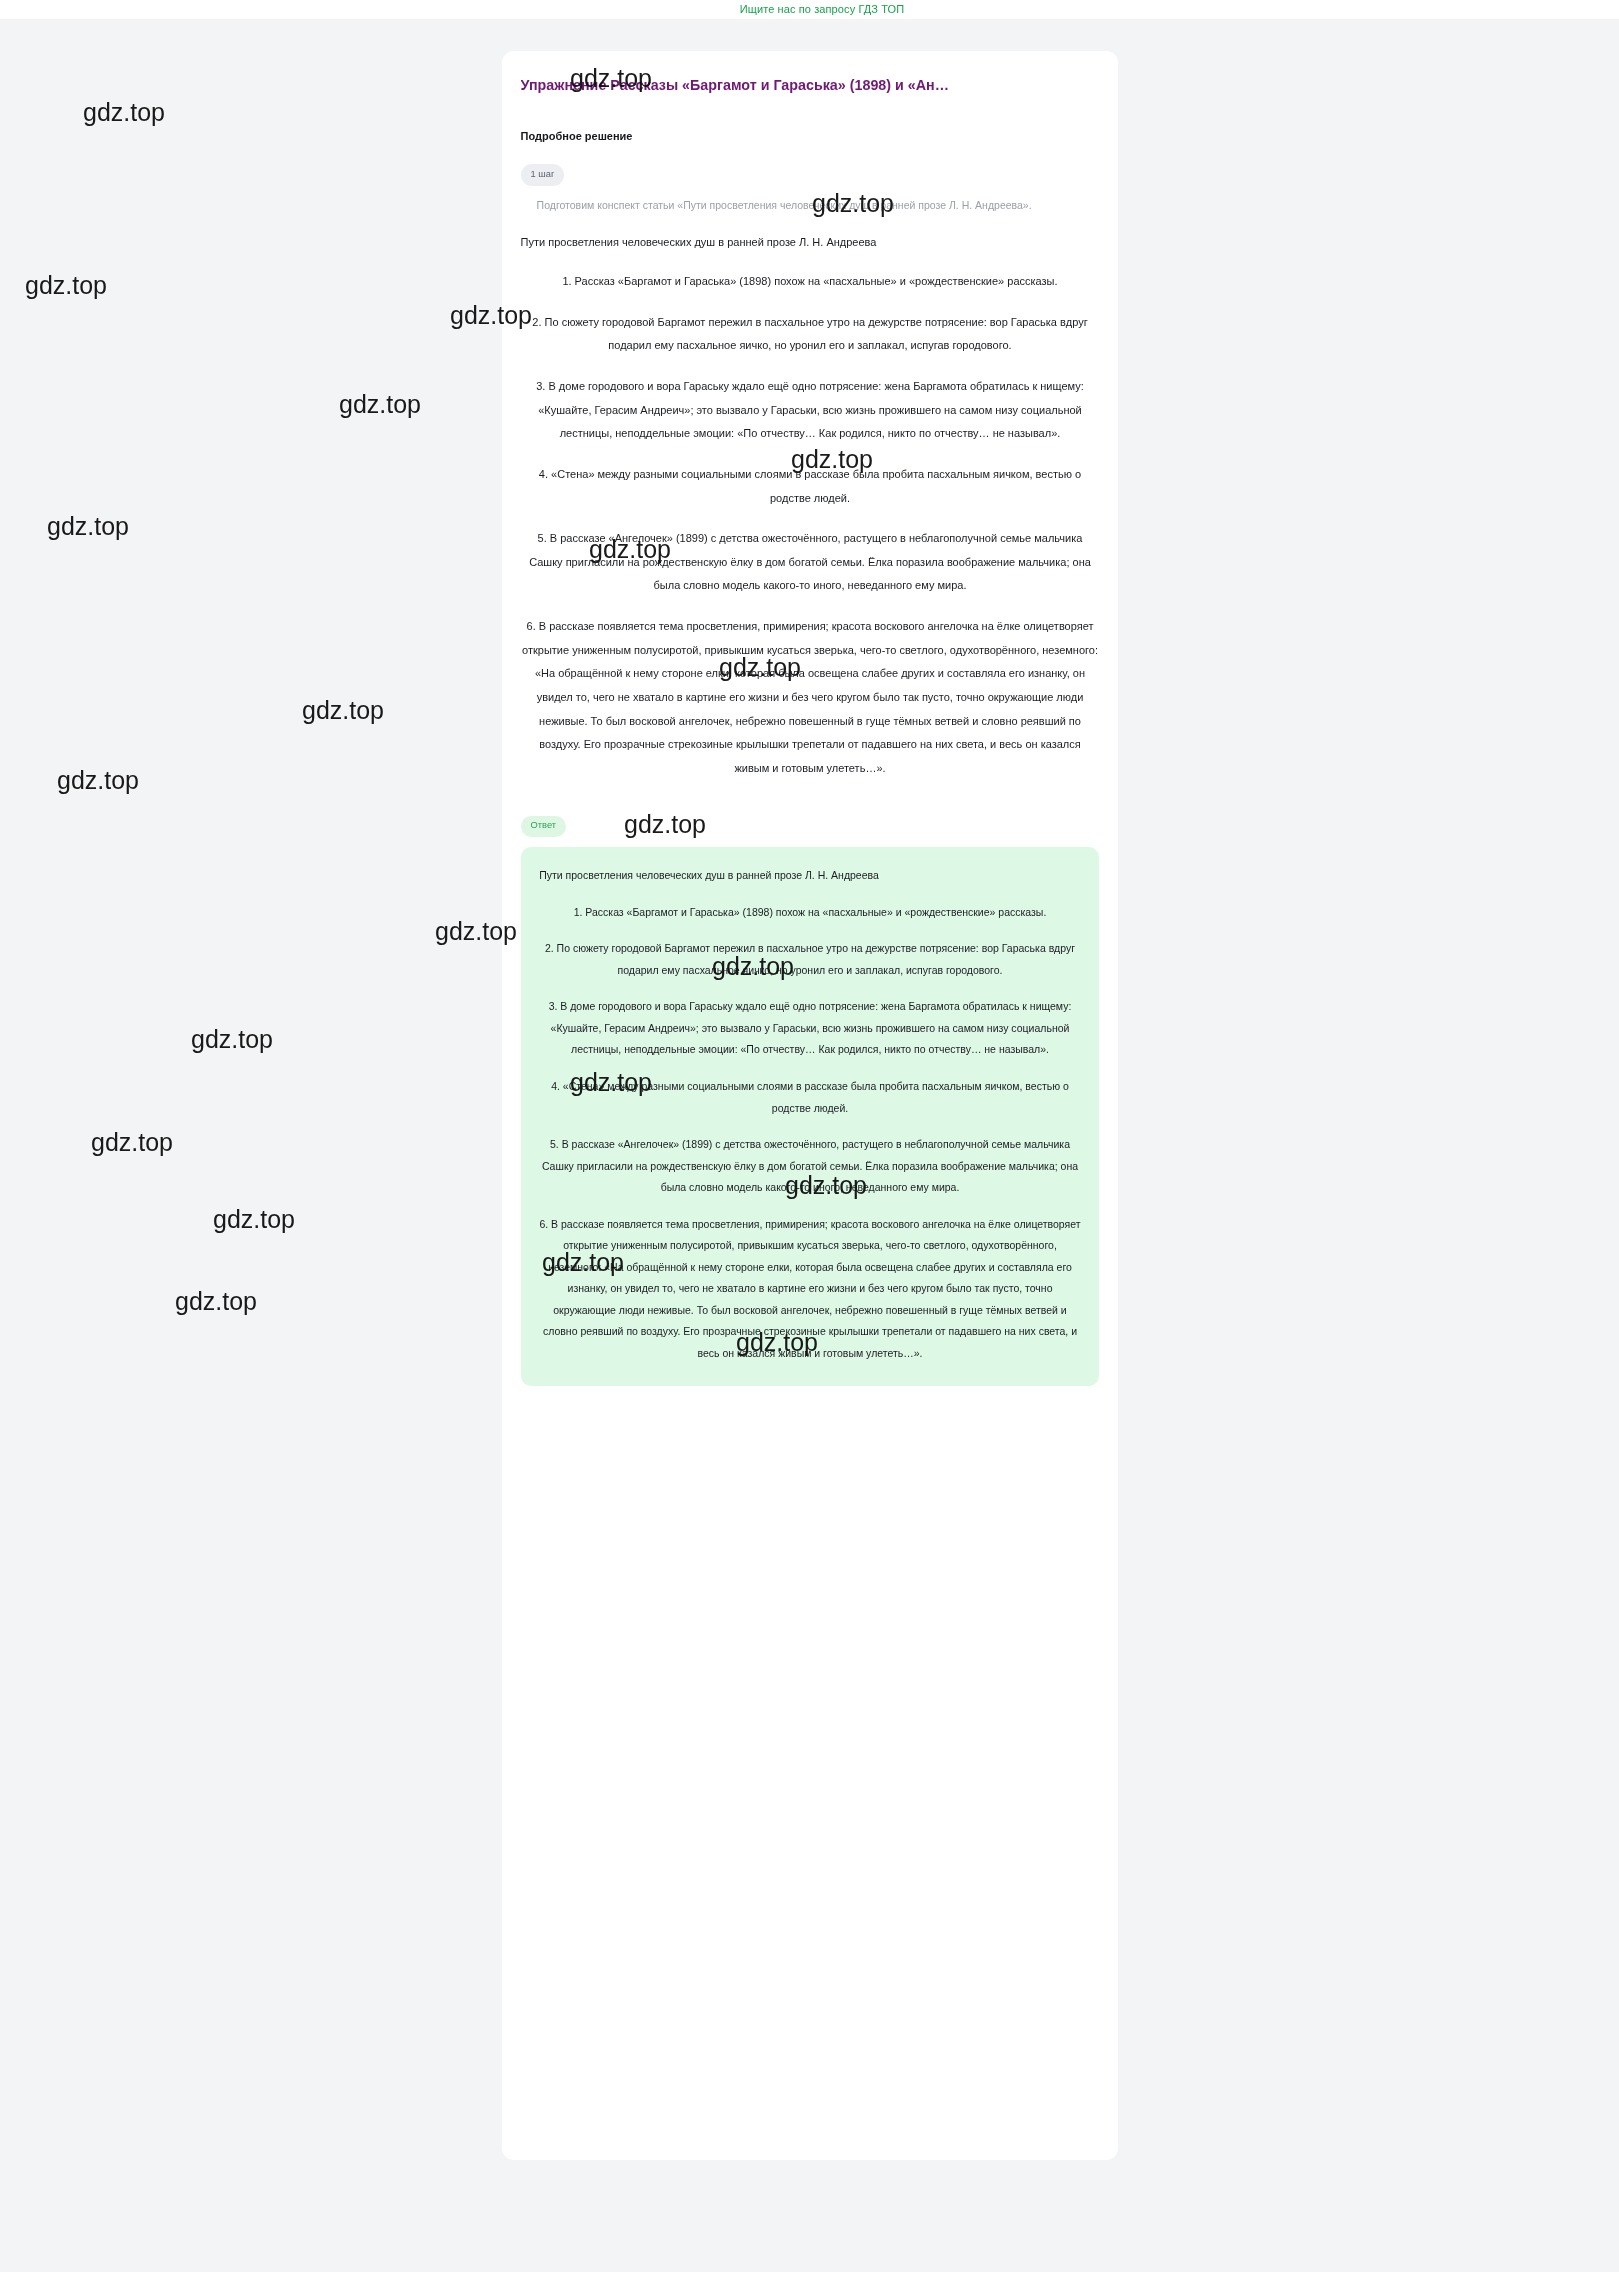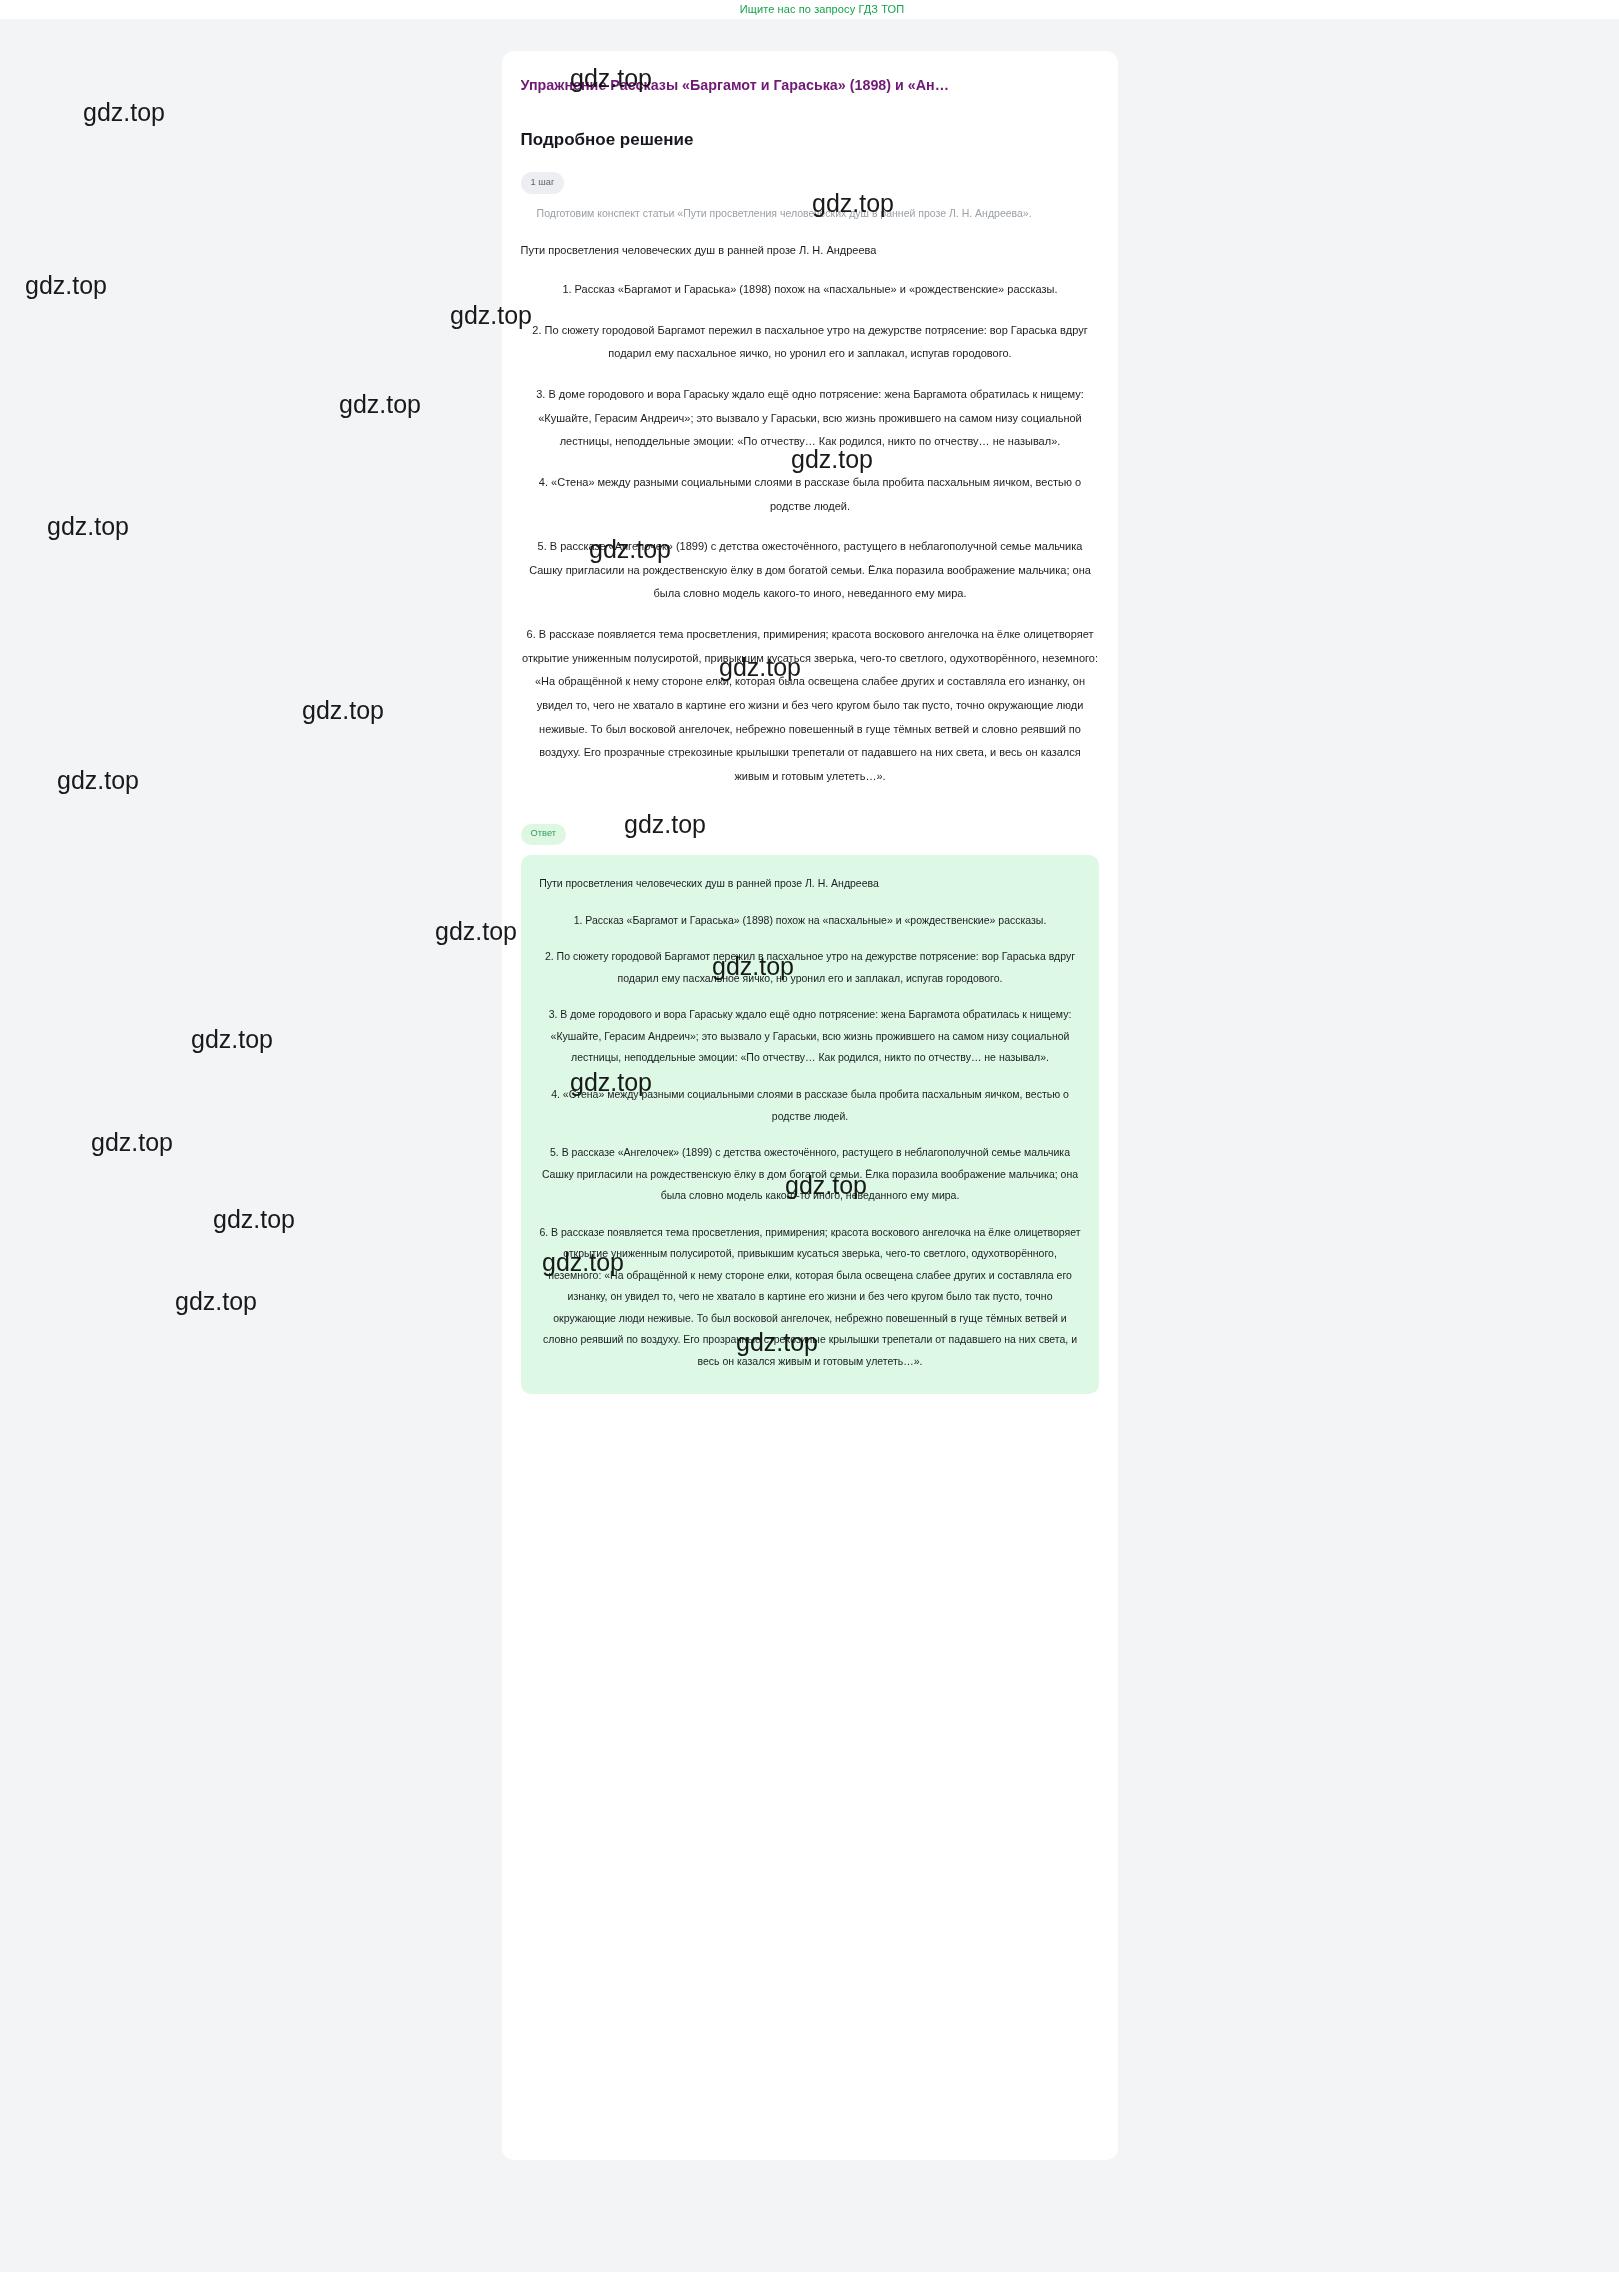--- a/index.html
+++ b/index.html
@@ -78,21 +78,21 @@
     font-weight: 700;
     color: #701a75;
     line-height: 1.35;
     margin: 0 0 35px 0;
     white-space: nowrap;
     overflow: hidden;
     text-overflow: ellipsis;
   }
 
   .section-title {
-    font-size: 17px;
+    font-size: 11px;
     font-weight: 700;
     color: #16181d;
     margin: 0 0 22px 0;
   }
 
   .step-badge-row {
     margin: 0 0 10px 0;
   }
   .step-badge {
     display: inline-block;

